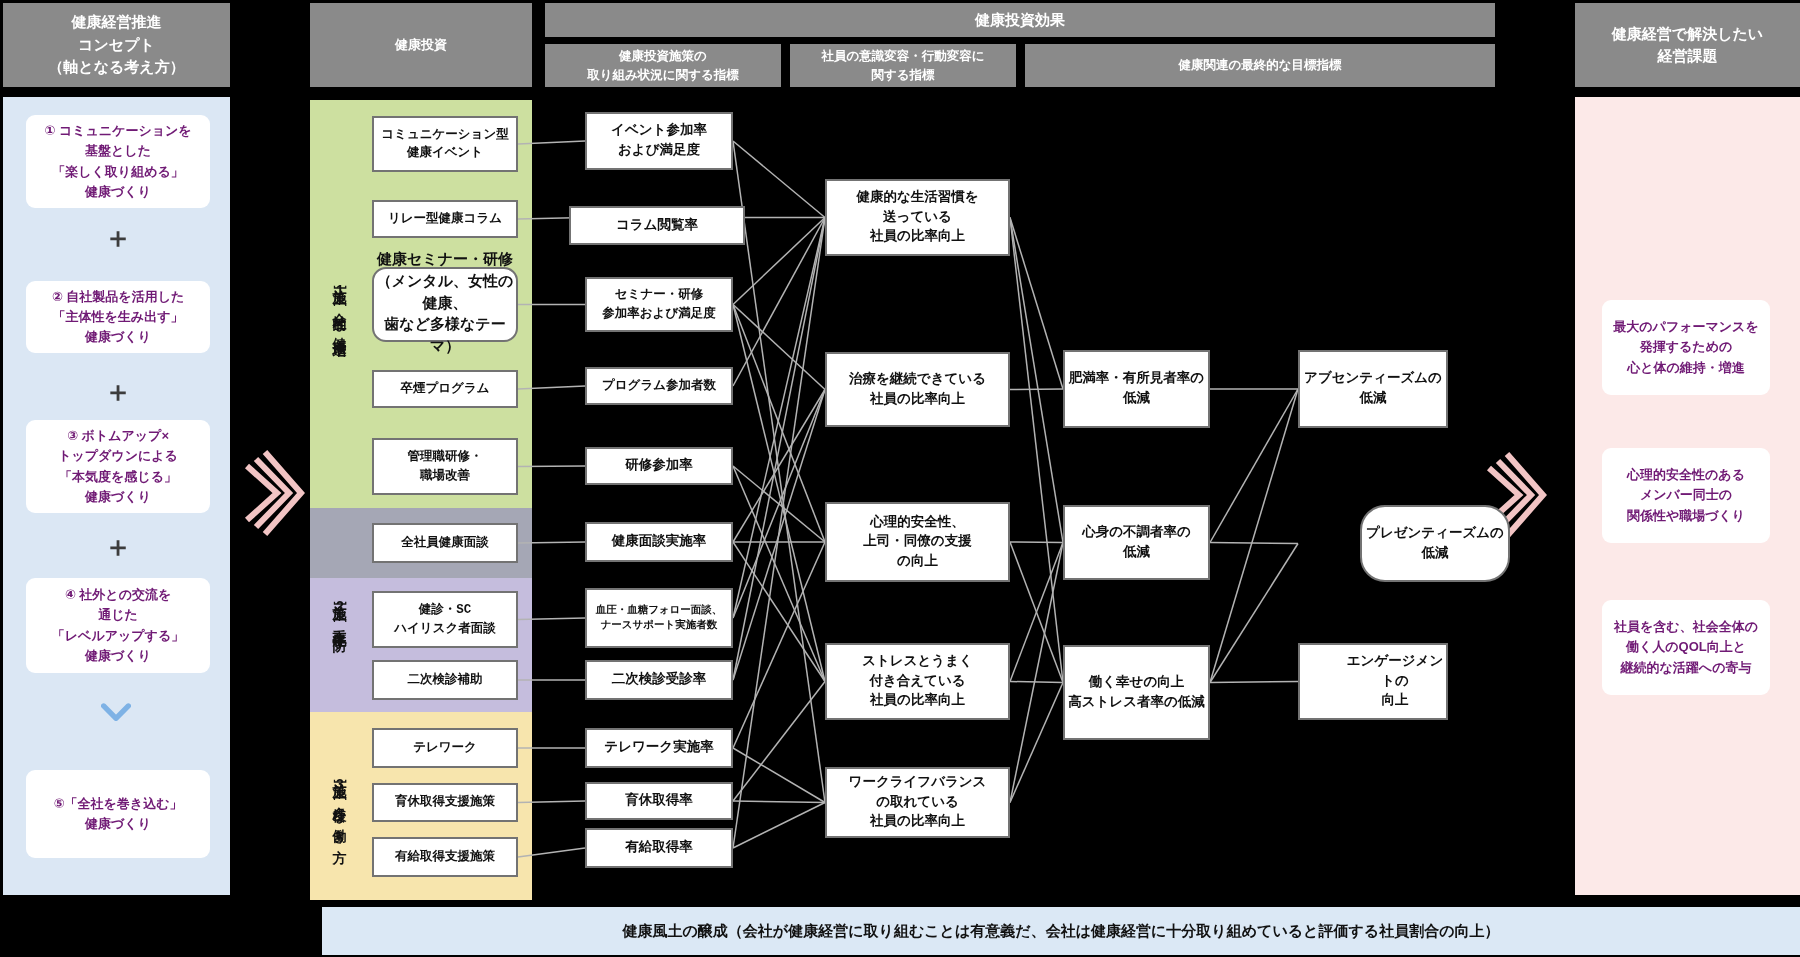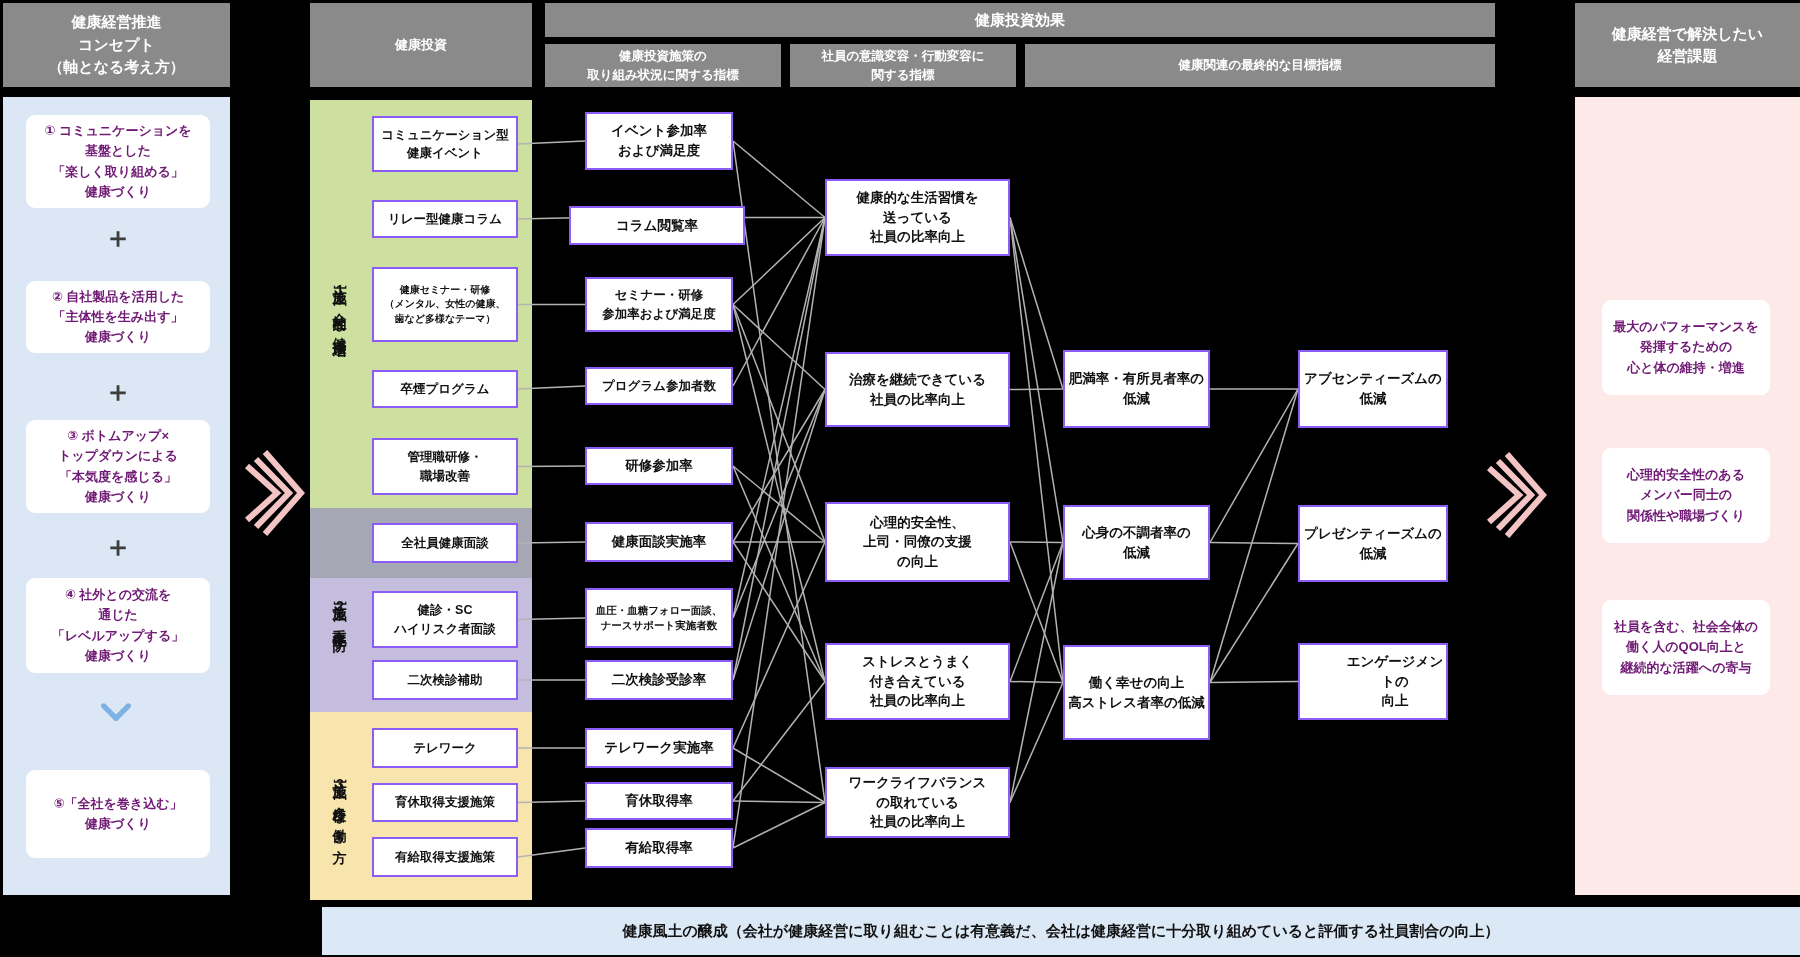--- a/index.html
+++ b/index.html
@@ -2,38 +2,38 @@
 <html><head>
 <meta charset="utf-8">
 <style>
   html,body{margin:0;padding:0;background:#000;}
   body{font-family:"Liberation Sans","DejaVu Sans",sans-serif;}
   #stage{position:relative;width:1800px;height:957px;background:#000;overflow:hidden;}
   #wires{position:absolute;left:0;top:0;z-index:1;}
   .hdr{position:absolute;background:#8a8a8a;color:#fff;display:flex;align-items:center;justify-content:center;
        text-align:center;font-weight:bold;white-space:pre-line;z-index:2;line-height:1.5;}
   .panel{position:absolute;z-index:0;}
-  .wbox{position:absolute;background:#fff;border:2px solid #8b5cf6;display:flex;align-items:center;justify-content:center;
-        text-align:center;font-weight:bold;white-space:pre-line;z-index:2;color:#111;font-size:13.5px;line-height:1.45;box-sizing:border-box;}
+  .wbox{position:absolute;background:#fff;border:2px solid #737373;display:flex;align-items:center;justify-content:center;
+        text-align:center;font-weight:bold;white-space:pre-line;z-index:2;color:#111;font-size:13.5px;line-height:1.45;box-sizing:border-box;font-family:Liberation Mono, monospace;}
   .rbox{position:absolute;background:#fff;border-radius:9px;display:flex;align-items:center;justify-content:center;
         text-align:center;font-weight:bold;white-space:pre-line;z-index:2;color:#701a75;font-size:13.5px;line-height:1.55;}
   .plus{position:absolute;z-index:2;display:flex;align-items:center;justify-content:center;
         font-weight:bold;font-size:28px;color:#3c3c3c;}
   .vlabel{position:absolute;z-index:2;display:flex;align-items:center;justify-content:center;
           writing-mode:vertical-rl;text-orientation:upright;font-weight:bold;font-size:14px;color:#111;letter-spacing:2px;}
   .chev{position:absolute;z-index:2;}
   .sec-green{background:#cde0a0;}
   .sec-gray{background:#a5a7b5;}
   .sec-purple{background:#c5bddd;}
   .sec-yellow{background:#f7e5ad;}
   .sec-blue{background:#dbe7f4;}
   .sec-pink{background:#fce9e8;}
   .bottombar{position:absolute;z-index:2;background:#dbe8f5;display:flex;align-items:center;justify-content:center;
              font-weight:bold;font-size:15px;color:#111;}
-  .small{font-size:10px;}
+  .small{font-size:15px;border-radius:14px;}
   .xsmall{font-size:10.5px;}
   .downchev{width:30px;height:30px;}
 </style>
 </head>
 <body>
 
 <div id="stage">
   <svg id="wires" width="1800" height="957">
       <line x1="518" y1="144" x2="585" y2="141" stroke="#b3b3b3" stroke-width="1.5"></line>
       <line x1="518" y1="219" x2="585" y2="217.5" stroke="#b3b3b3" stroke-width="1.5"></line>
@@ -205,21 +205,21 @@
 
   <div class="wbox" style="left:1063px;top:350px;width:147px;height:78px;">肥満率・有所見者率の
 低減</div>
   <div class="wbox" style="left:1063px;top:505px;width:147px;height:75px;">心身の不調者率の
 低減</div>
   <div class="wbox" style="left:1063px;top:645px;width:147px;height:95px;">働く幸せの向上
 高ストレス者率の低減</div>
 
   <div class="wbox" style="left:1298px;top:350px;width:150px;height:78px;">アブセンティーズムの
 低減</div>
-  <div class="wbox" style="left:1298px;top:505px;width:150px;height:77px;">プレゼンティーズムの
+  <div class="wbox" style="left:1360px;top:505px;width:150px;height:77px;border-radius:25px;">プレゼンティーズムの
 低減</div>
   <div class="wbox" style="left:1298px;top:643px;width:150px;height:77px;padding-left:44px;">エンゲージメントの
 向上</div>
 
   <div class="rbox" style="left:1602px;top:300px;width:168px;height:95px;font-size:13px;">最大のパフォーマンスを
 発揮するための
 心と体の維持・増進</div>
   <div class="rbox" style="left:1602px;top:448px;width:168px;height:95px;font-size:13px;">心理的安全性のある
 メンバー同士の
 関係性や職場づくり</div>

